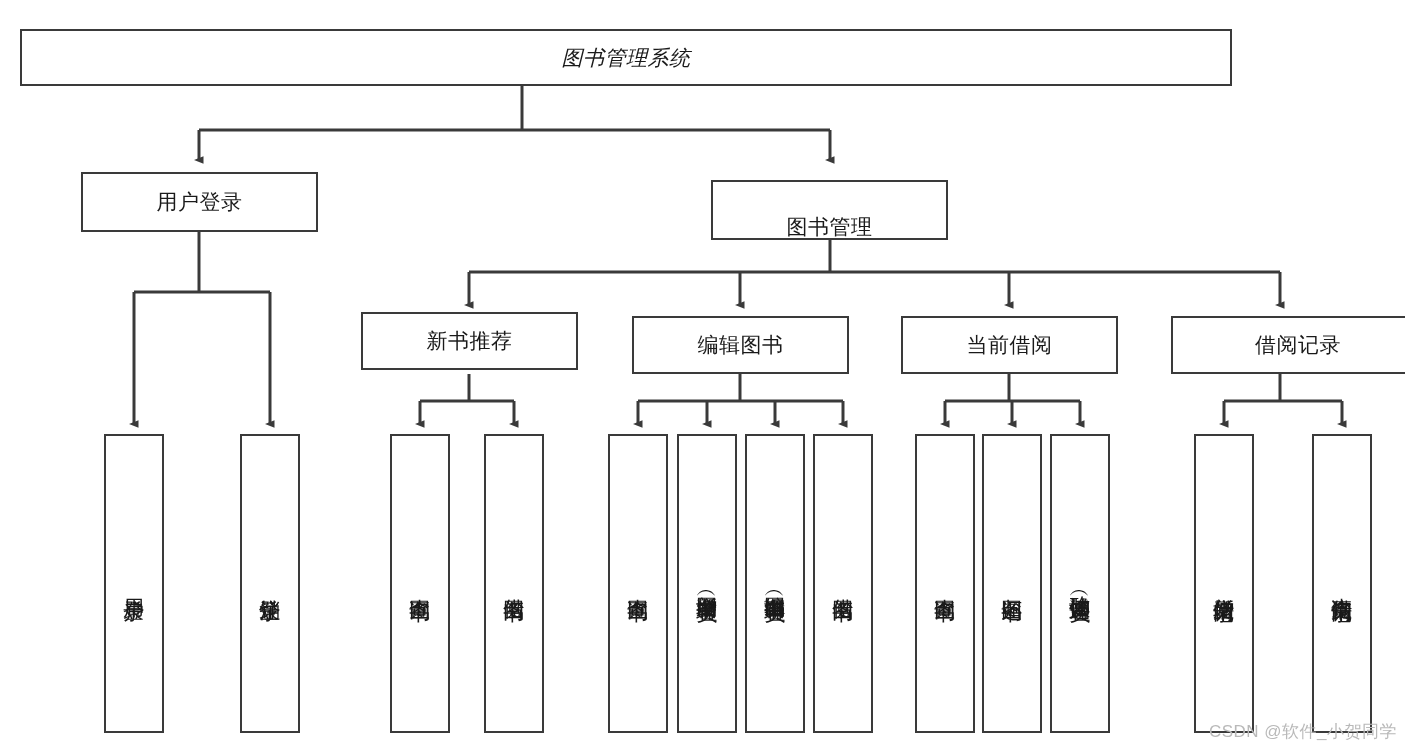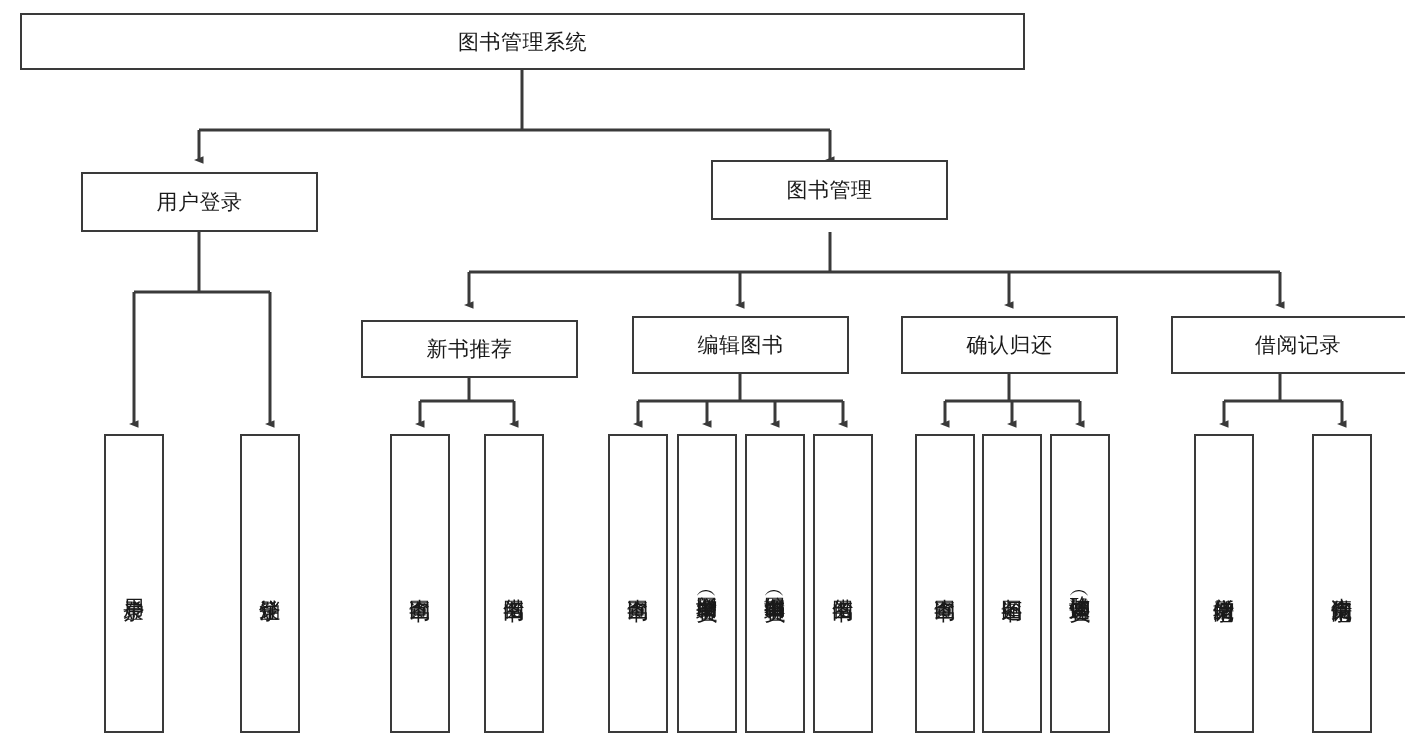--- a/index.html
+++ b/index.html
@@ -135,39 +135,39 @@
     </g>
 
     <g stroke="#3a3a3a" stroke-width="3" fill="none">
       <path d="M1280,374 L1280,401"></path>
       <path d="M1224,401 L1342,401"></path>
       <path d="M1224,401 L1224,424" marker-end="url(#arrow)"></path>
       <path d="M1342,401 L1342,424" marker-end="url(#arrow)"></path>
     </g>
   </svg>
 
-  <div class="node h" id="node-root" style="left: 20px; top: 13px; width: 1005px; height: 57px;">
+  <div class="node h" id="node-root" style="left: 20px; top: 29px; width: 1212px; height: 57px; font-style: italic;">
     <span class="label">图书管理系统</span>
   </div>
 
   <div class="node h" id="node-l2-0" style="left: 81px; top: 172px; width: 237px; height: 60px;">
     <span class="label">用户登录</span>
   </div>
-  <div class="node h" id="node-l2-1" style="left: 711px; top: 160px; width: 237px; height: 60px;">
+  <div class="node h" id="node-l2-1" style="left: 711px; top: 180px; width: 237px; height: 60px; align-items: flex-end;">
     <span class="label">图书管理</span>
   </div>
 
-  <div class="node h" id="node-l3-0" style="left: 361px; top: 320px; width: 217px; height: 58px;">
+  <div class="node h" id="node-l3-0" style="left: 361px; top: 312px; width: 217px; height: 58px;">
     <span class="label">新书推荐</span>
   </div>
   <div class="node h" id="node-l3-1" style="left: 632px; top: 316px; width: 217px; height: 58px;">
     <span class="label">编辑图书</span>
   </div>
   <div class="node h" id="node-l3-2" style="left: 901px; top: 316px; width: 217px; height: 58px;">
-    <span class="label">确认归还</span>
+    <span class="label">当前借阅</span>
   </div>
   <div class="node h" id="node-l3-3" style="left: 1171px; top: 316px; width: 254px; height: 58px;">
     <span class="label">借阅记录</span>
   </div>
 
   <div class="node v" id="node-leaf-0" style="left: 104px; top: 434px; width: 60px; height: 299px;">
     <span class="label">用户登录</span>
   </div>
   <div class="node v" id="node-leaf-1" style="left: 240px; top: 434px; width: 60px; height: 299px;">
     <span class="label">注销登录</span>
@@ -199,14 +199,15 @@
   <div class="node v" id="node-leaf-10" style="left: 1050px; top: 434px; width: 60px; height: 299px;">
     <span class="label">确认归还（管理员）</span>
   </div>
   <div class="node v" id="node-leaf-11" style="left: 1194px; top: 434px; width: 60px; height: 299px;">
     <span class="label">新增借阅记录</span>
   </div>
   <div class="node v" id="node-leaf-12" style="left: 1312px; top: 434px; width: 60px; height: 299px;">
     <span class="label">查询借阅记录</span>
   </div>
 
+  <div class="watermark">CSDN @软件_小贺同学</div>
 
 </div>
 
 </body></html>

